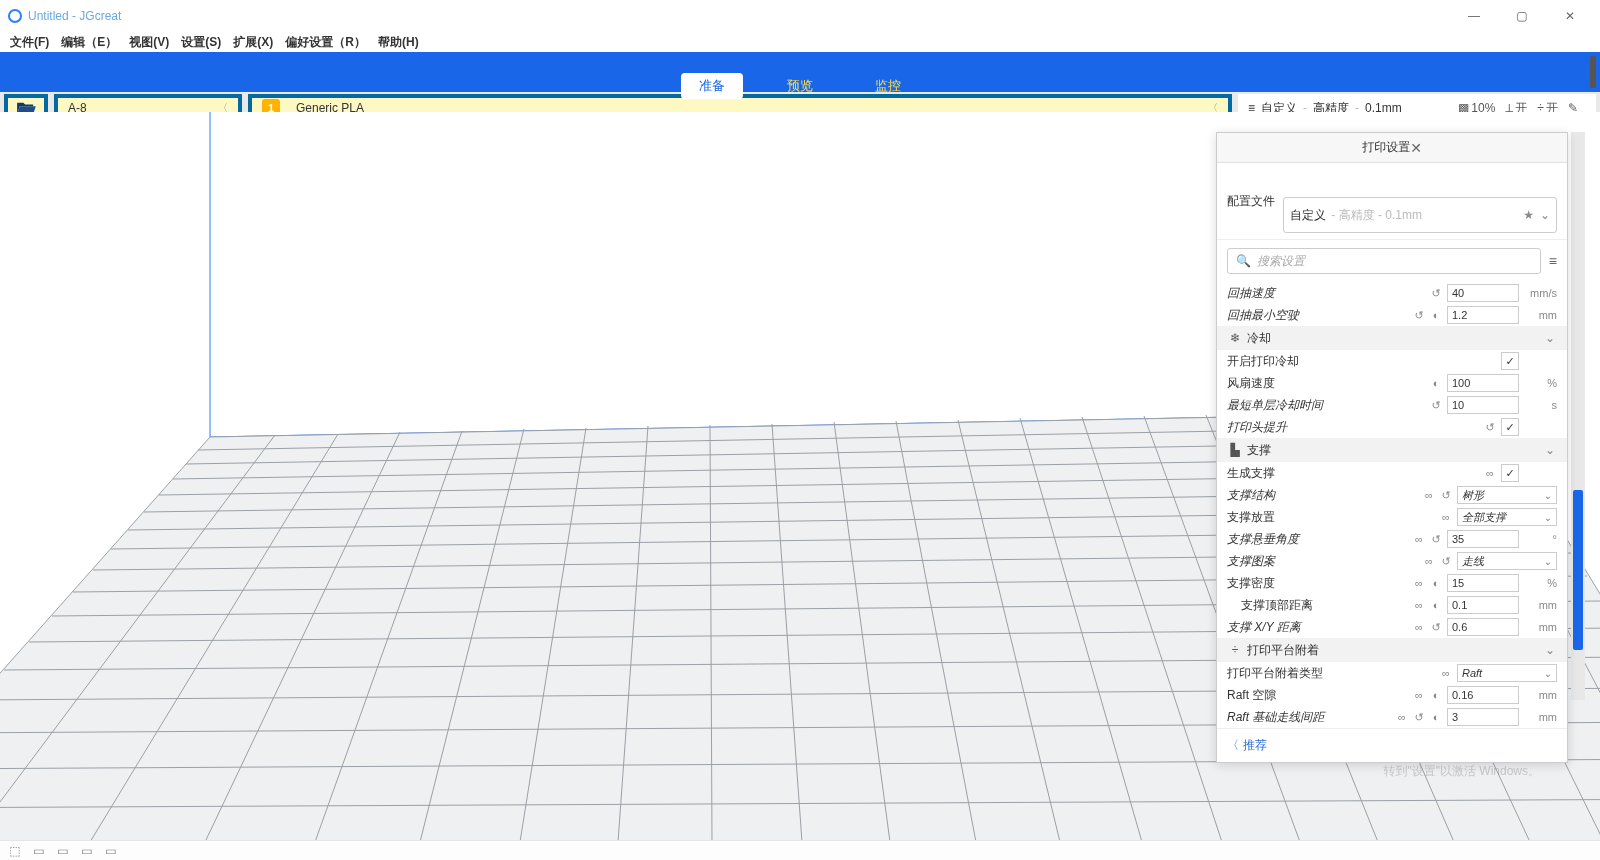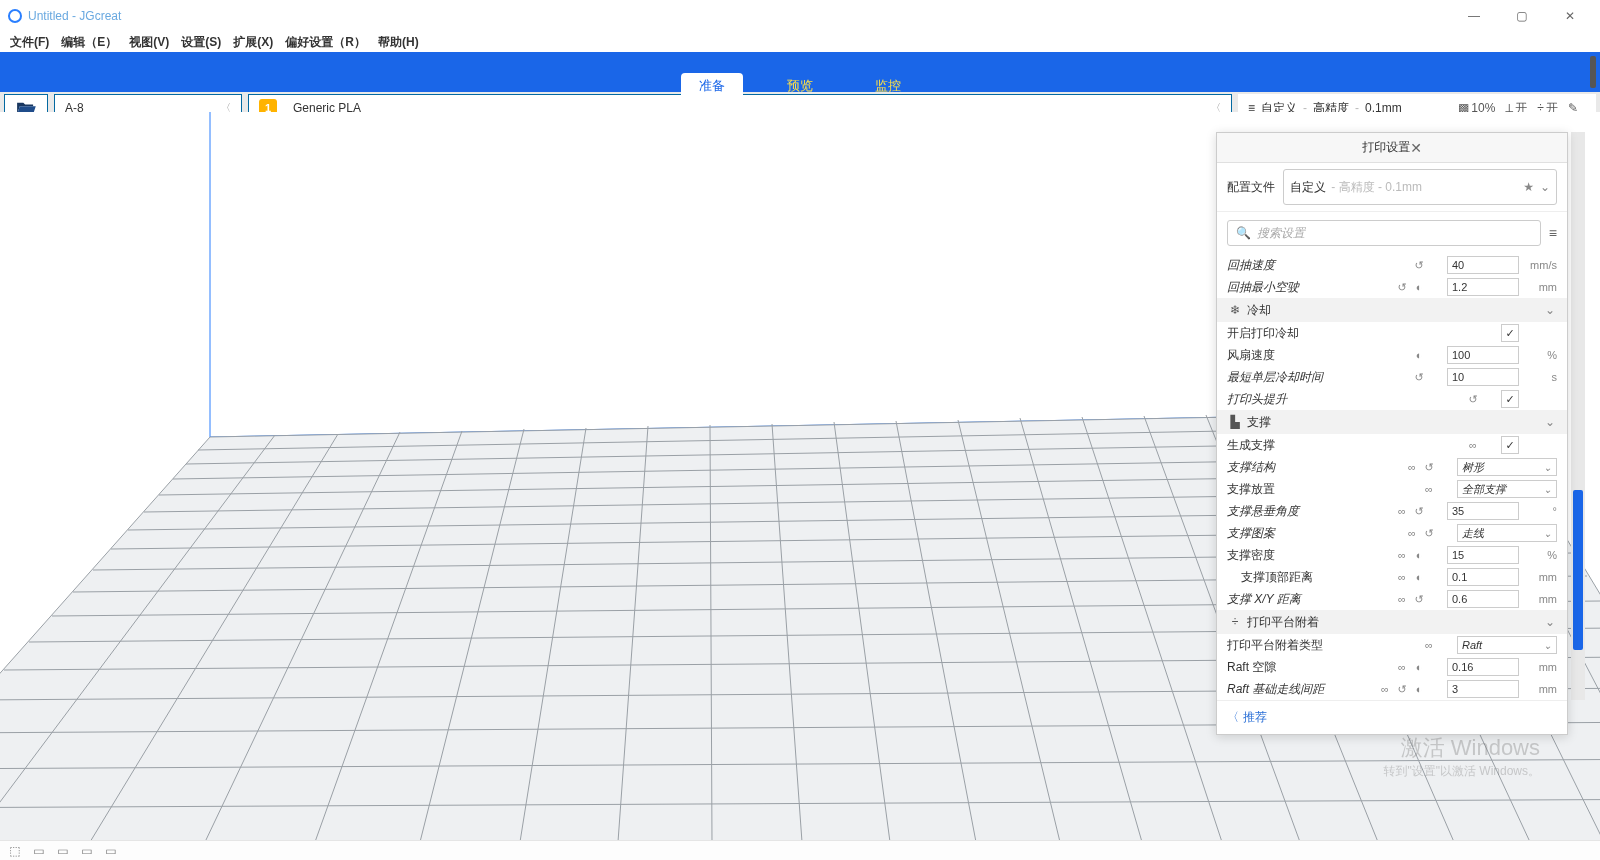--- a/index.html
+++ b/index.html
@@ -18,21 +18,21 @@
 
 
 .bluebar { height: 40px; background: #1a66e8; display: flex; align-items: center; justify-content: center; position: relative; }
 .stage-switch { display: flex; gap: 26px; align-items: center; margin-top: 28px; }
 .stage-btn { padding: 4px 18px; color: #fde047; font-size: 13px; border-radius: 4px; }
 .stage-btn.active { background: #fff; color: #1a66e8; }
 .bluebar .right-slider { position: absolute; right: 4px; top: 4px; width: 6px; height: 32px; background: #555; border-radius: 2px; }
 
 
 .row2 { height: 32px; display: flex; align-items: stretch; gap: 6px; padding: 2px 4px; background: #e9e9e9; }
-.r2-btn, .r2-wide { background: #ffffff; border: 1px solid #0369a1; display: flex; align-items: center; }
+.r2-btn, .r2-wide { background: #fef9c3; border: 4px solid #0369a1; display: flex; align-items: center; }
 .r2-open { width: 44px; justify-content: center; }
 .r2-open svg { width: 22px; height: 16px; }
 .r2-printer { width: 188px; padding: 0 10px; justify-content: space-between; }
 .r2-material { flex: 1; padding: 0 10px; justify-content: space-between; }
 .r2-material .mat-badge { width: 18px; height: 18px; background: #ffb300; color: #fff; font-size: 11px; font-weight: bold; border-radius: 3px; display: flex; align-items: center; justify-content: center; margin-right: 8px; }
 .r2-profile { width: 358px; padding: 0 10px; gap: 8px; border: none; background: #fff; }
 .r2-profile .sep { color: #bbb; }
 .chev { color: #888; font-size: 10px; }
 .r2-left { display: flex; align-items: center; gap: 8px; }
 
@@ -42,38 +42,38 @@
 
 .viewport { position: absolute; left: 0; top: 112px; right: 0; bottom: 20px; background: #fff; overflow: hidden; }
 .viewport svg { position: absolute; left: 0; top: 0; width: 100%; height: 100%; }
 
 
 .panel { position: absolute; right: 32px; top: 132px; width: 352px; background: #fff; border: 1px solid #ccc; box-shadow: 0 2px 10px rgba(0,0,0,0.15); display: flex; flex-direction: column; }
 .panel-header { height: 30px; display: flex; align-items: center; justify-content: center; padding: 0 10px; border-bottom: 1px solid #e0e0e0; background: #f7f7f7; }
 .panel-header .close { color: #666; font-size: 14px; cursor: pointer; }
 .panel-row { display: flex; align-items: center; padding: 6px 10px; gap: 8px; }
 .panel-row.profile-row { border-bottom: 1px solid #eee; }
-.profile-select { flex: 1; height: 24px; border: 1px solid #ccc; border-radius: 3px; display: flex; align-items: center; padding: 17px 6px; justify-content: space-between; }
+.profile-select { flex: 1; height: 24px; border: 1px solid #ccc; border-radius: 3px; display: flex; align-items: center; padding: 17px 6px; justify-content: space-between; margin-top: 28px; }
 .profile-select .pmain { color: #333; }
 .profile-select .psub { color: #bbb; margin-left: 2px; }
 .profile-select .pright { display: flex; gap: 6px; color: #888; }
 .search-wrap { padding: 8px 10px; display: flex; gap: 8px; align-items: center; }
 .search-box { flex: 1; height: 26px; border: 1px solid #ccc; border-radius: 3px; display: flex; align-items: center; padding: 0 8px; color: #aaa; font-style: italic; gap: 6px; }
 .search-box .mag { font-style: normal; color: #999; }
 .ham { color: #666; font-size: 14px; }
 
 .settings { overflow-y: auto; flex: 1; }
 .setting-row { display: flex; align-items: center; height: 22px; padding: 0 10px; gap: 4px; }
 .setting-row.section { background: #f2f2f2; height: 24px; font-weight: 500; }
 .setting-row .lbl { flex: 1; font-size: 12px; overflow: hidden; white-space: nowrap; text-overflow: ellipsis; }
 .setting-row .lbl.italic { font-style: italic; }
 .setting-row .lbl.indent1 { padding-left: 14px; }
 .setting-row .icons { display: flex; gap: 3px; color: #888; font-size: 11px; align-items: center; }
 .setting-row .icons span { display: inline-flex; width: 14px; justify-content: center; }
-.setting-row .val { width: 72px; height: 18px; border: 1px solid #ccc; padding: 0 4px; display: flex; align-items: center; font-size: 11px; background: #fff; margin-left: 17px; }
+.setting-row .val { width: 72px; height: 18px; border: 1px solid #ccc; padding: 0 4px; display: flex; align-items: center; font-size: 11px; background: #fff; }
 .setting-row .val.select { justify-content: space-between; width: 100px; font-style: italic; }
 .setting-row .val.check { width: 18px; justify-content: center; }
 .setting-row .unit { width: 34px; text-align: right; color: #888; font-size: 11px; }
 .setting-row.section .sec-icon { width: 16px; text-align: center; color: #555; }
 .setting-row.section .sec-chev { color: #888; width: 14px; text-align: center; }
 .panel-footer { padding: 8px 10px; border-top: 1px solid #eee; }
 .panel-footer .recommend { color: #2a6fd6; display: flex; align-items: center; gap: 4px; }
 
 
 .panel-scrollbar { position: absolute; right: 17px; top: 490px; width: 10px; height: 160px; background: #1a66e8; border-radius: 2px; }

